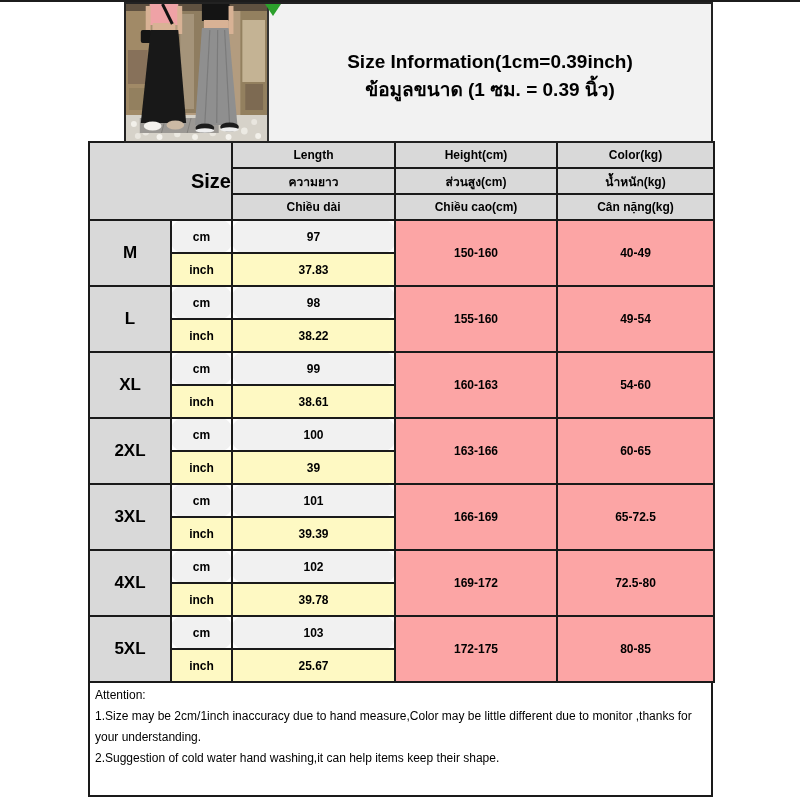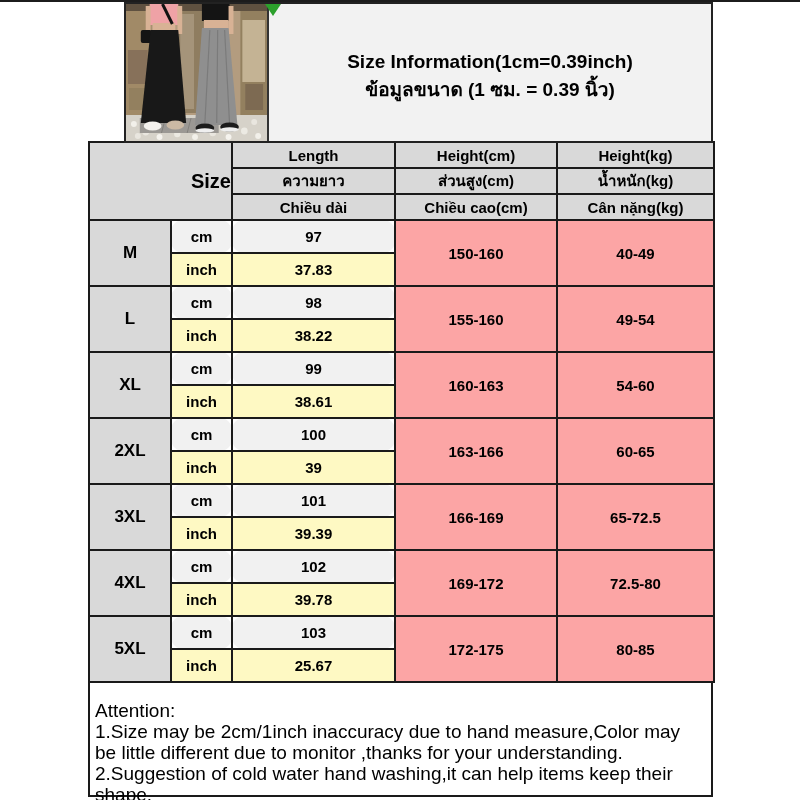--- a/index.html
+++ b/index.html
@@ -12,33 +12,33 @@
   .photo{width:143px;height:100%;border-right:2px solid #333;box-sizing:border-box;flex:0 0 auto;overflow:hidden;}
   .photo svg{display:block;width:100%;height:100%;}
   .title-panel{flex:1;display:flex;flex-direction:column;justify-content:center;align-items:center;padding-top:6px;box-sizing:border-box;}
   .title-line{font-weight:bold;font-size:19px;line-height:28px;white-space:nowrap;}
   .green-corner{position:absolute;left:139px;top:0;width:0;height:0;
     border-left:8px solid transparent;border-right:8px solid transparent;border-top:12px solid #2ca02c;}
 
   
   table.size-table{border-collapse:collapse;table-layout:fixed;width:625px;margin-top:-2px;}
   .size-table td{border:2px solid #1a1a1a;text-align:center;vertical-align:middle;
-    font-weight:bold;font-size:15px;padding:0;overflow:hidden;}
+    font-weight:bold;font-size:12px;padding:0;overflow:hidden;}
   .size-table tr.hrow{height:26px;}
   .size-table tr.brow{height:33px;}
   td.hdr{background:#d9d9d9;}
   td.size-big{background:#d9d9d9;font-size:20px;text-align:right;}
   td.size-label{background:#d9d9d9;font-size:17px;}
   td.cm-row{background:#f1f1f1;border-radius:12px;}
   td.inch-row{background:#fef9c3;}
   td.merged{background:#fca5a5;margin-left:44px;}
 
   
   .attention{border:2px solid #1a1a1a;border-top:none;box-sizing:border-box;height:114px;
-    padding:17px 5px;font-size:19px;line-height:21px;font-weight:normal;background:#fff;}
+    padding:2px 5px;font-size:12px;line-height:21px;font-weight:normal;background:#fff;}
 </style>
 </head>
 <body>
 
 <div class="topline"></div>
 
 <div class="content">
 
   <div class="hero">
     <div class="photo">
@@ -108,21 +108,21 @@
         <col style="width:61px">
         <col style="width:163px">
         <col style="width:162px">
         <col style="width:157px">
       </colgroup>
     <tbody>
       <tr class="hrow">
         <td class="size-big" colspan="2" rowspan="3">Size</td>
         <td class="hdr">Length</td>
         <td class="hdr">Height(cm)</td>
-        <td class="hdr">Height(kg)</td>
+        <td class="hdr">Color(kg)</td>
       </tr>
       <tr class="hrow">
         <td class="hdr">ความยาว</td>
         <td class="hdr">ส่วนสูง(cm)</td>
         <td class="hdr">น้ำหนัก(kg)</td>
       </tr>
       <tr class="hrow">
         <td class="hdr">Chiều dài</td>
         <td class="hdr">Chiều cao(cm)</td>
         <td class="hdr">Cân nặng(kg)</td>

